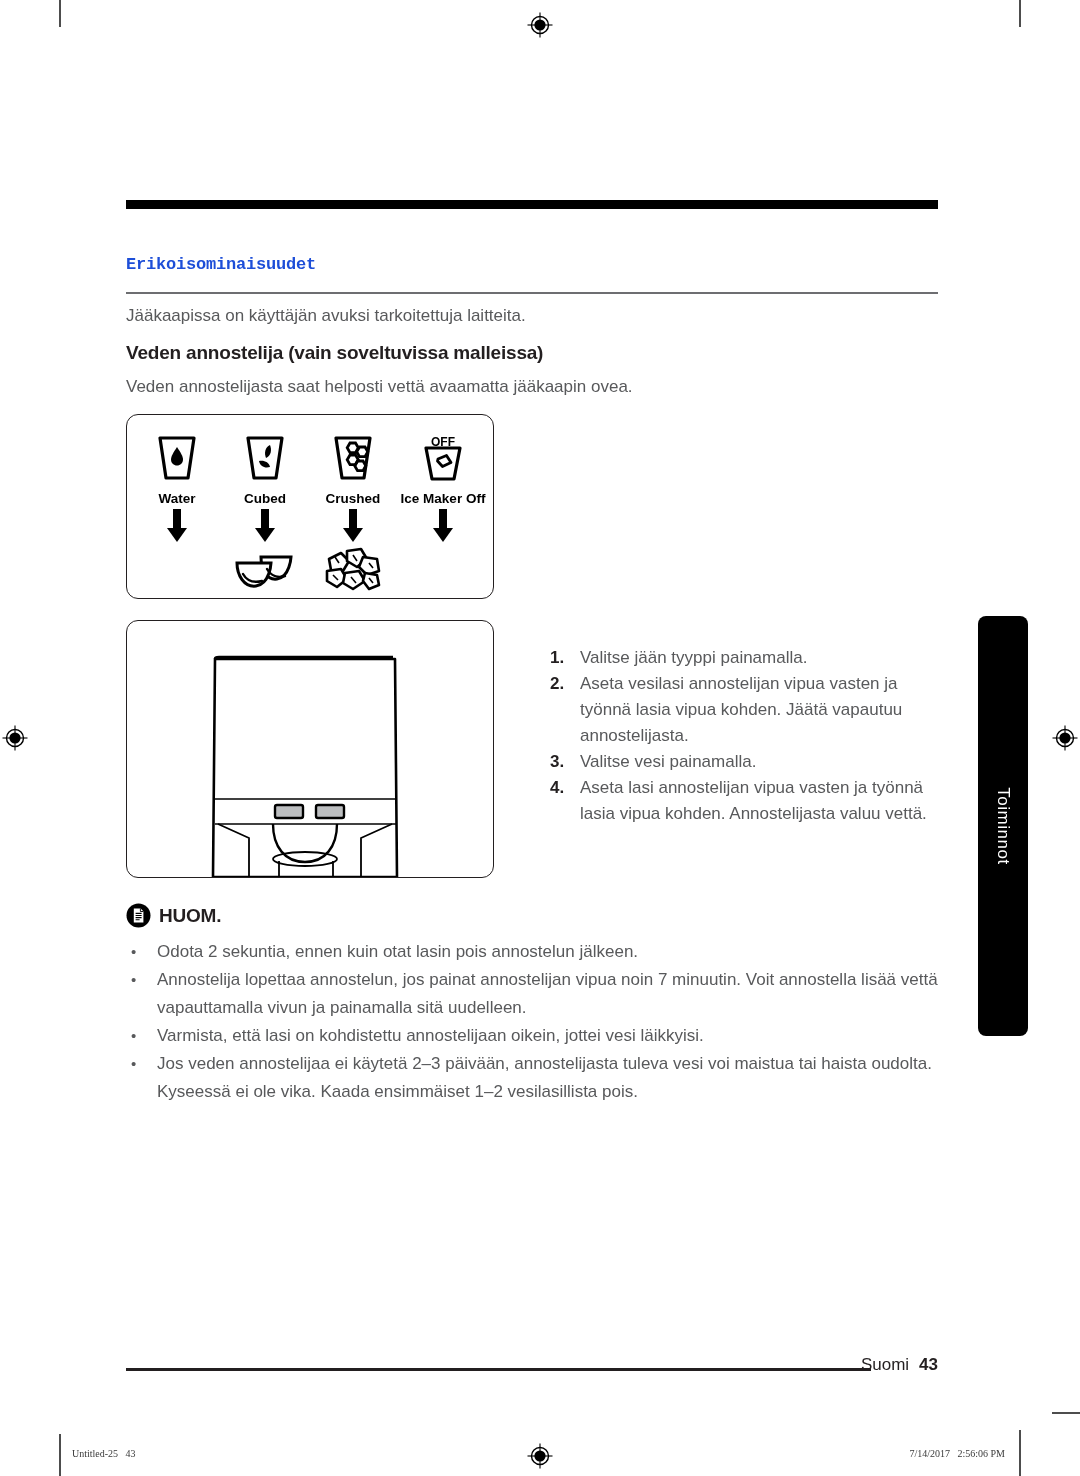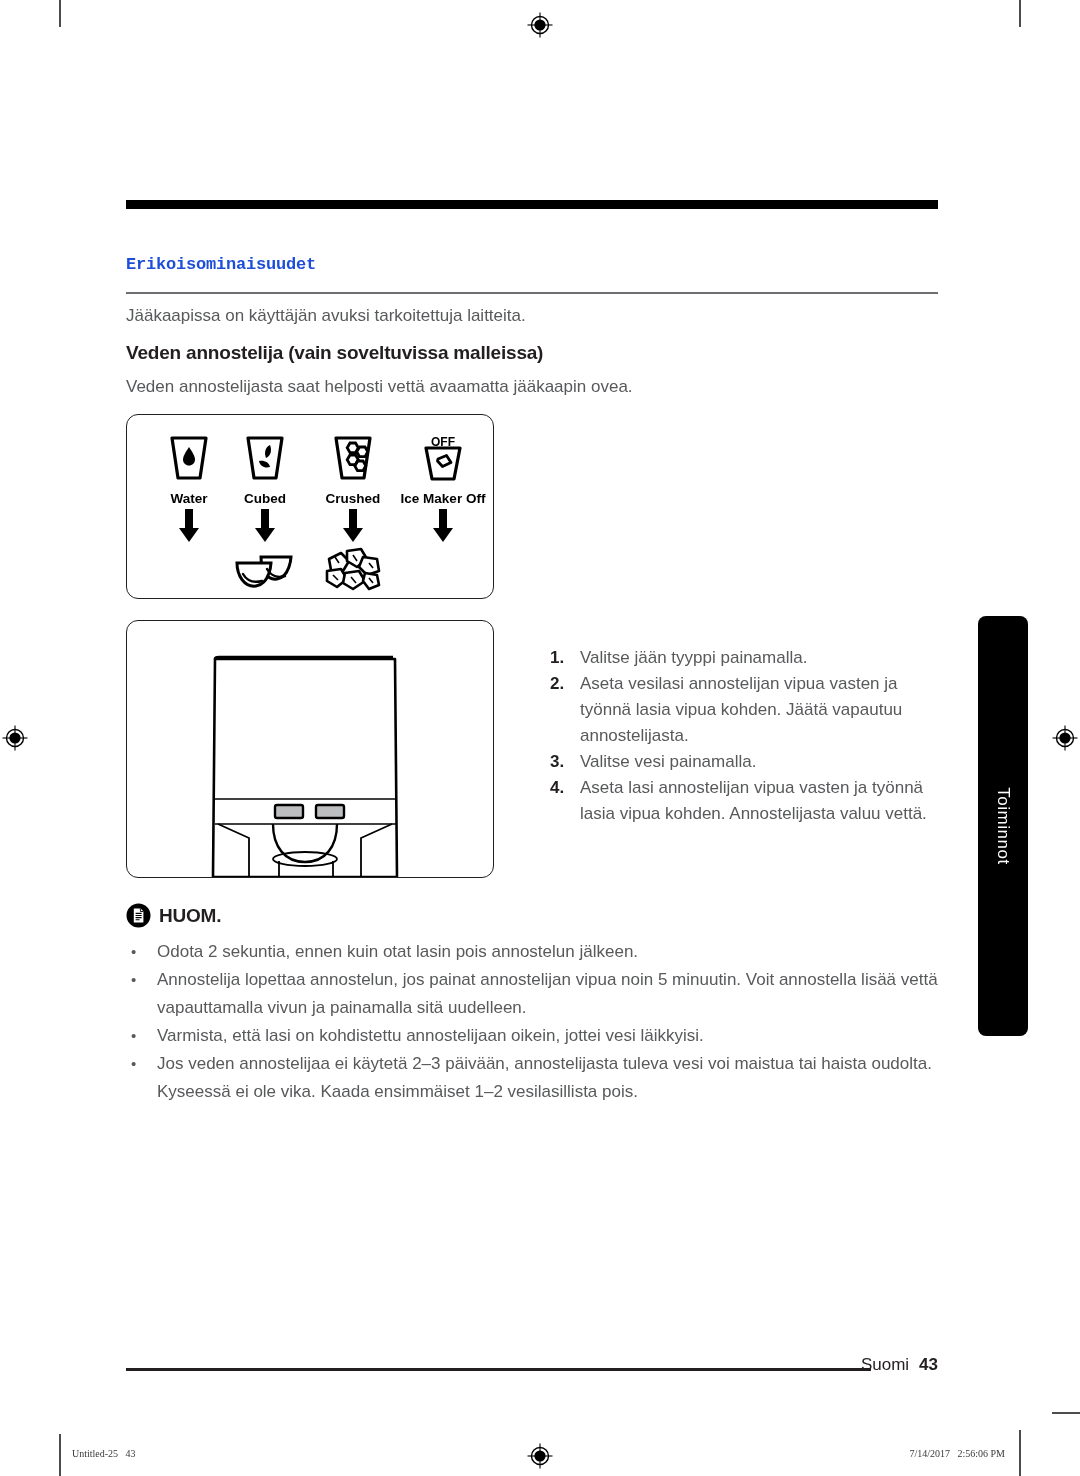--- a/index.html
+++ b/index.html
@@ -328,21 +328,21 @@
     <h1 class="page-title">Erikoisominaisuudet</h1>
     <div class="title-rule"></div>
 
     <div class="intro-text">Jääkaapissa on käyttäjän avuksi tarkoitettuja laitteita.</div>
 
     <div class="sub-title">Veden annostelija (vain soveltuvissa malleissa)</div>
     <div class="sub-text">Veden annostelijasta saat helposti vettä avaamatta jääkaapin ovea.</div>
 
     <div class="icon-box">
 
-      <div class="icon-col" style="left:16px;">
+      <div class="icon-col" style="left:4px;">
         <div class="glass-wrap">
           <svg width="50" height="52" viewBox="0 0 50 52">
             <path d="M8 6 L42 6 L36 46 L14 46 Z" fill="none" stroke="#000" stroke-width="3.2" stroke-linejoin="round"></path>
             <path d="M25 15 C21 21 19 24.5 19 27.5 C19 31 21.7 33.5 25 33.5 C28.3 33.5 31 31 31 27.5 C31 24.5 29 21 25 15 Z" fill="#000"></path>
           </svg>
         </div>
         <div class="cap">Water</div>
         <div class="arrow-wrap">
           <svg width="22" height="34" viewBox="0 0 22 34">
             <rect x="7" y="0" width="8" height="21" fill="#000"></rect>
@@ -480,21 +480,21 @@
         </svg>
         <span class="lbl">HUOM.</span>
       </div>
       <div class="note-list">
         <div class="note-item">
           <span class="bullet">•</span>
           <span class="txt">Odota 2 sekuntia, ennen kuin otat lasin pois annostelun jälkeen.</span>
         </div>
         <div class="note-item">
           <span class="bullet">•</span>
-          <span class="txt">Annostelija lopettaa annostelun, jos painat annostelijan vipua noin 5 minuutin. Voit annostella lisää vettä vapauttamalla vivun ja painamalla sitä uudelleen.</span>
+          <span class="txt">Annostelija lopettaa annostelun, jos painat annostelijan vipua noin 7 minuutin. Voit annostella lisää vettä vapauttamalla vivun ja painamalla sitä uudelleen.</span>
         </div>
         <div class="note-item">
           <span class="bullet">•</span>
           <span class="txt">Varmista, että lasi on kohdistettu annostelijaan oikein, jottei vesi läikkyisi.</span>
         </div>
         <div class="note-item">
           <span class="bullet">•</span>
           <span class="txt">Jos veden annostelijaa ei käytetä 2–3 päivään, annostelijasta tuleva vesi voi maistua tai haista oudolta. Kyseessä ei ole vika. Kaada ensimmäiset 1–2 vesilasillista pois.</span>
         </div>
       </div>

